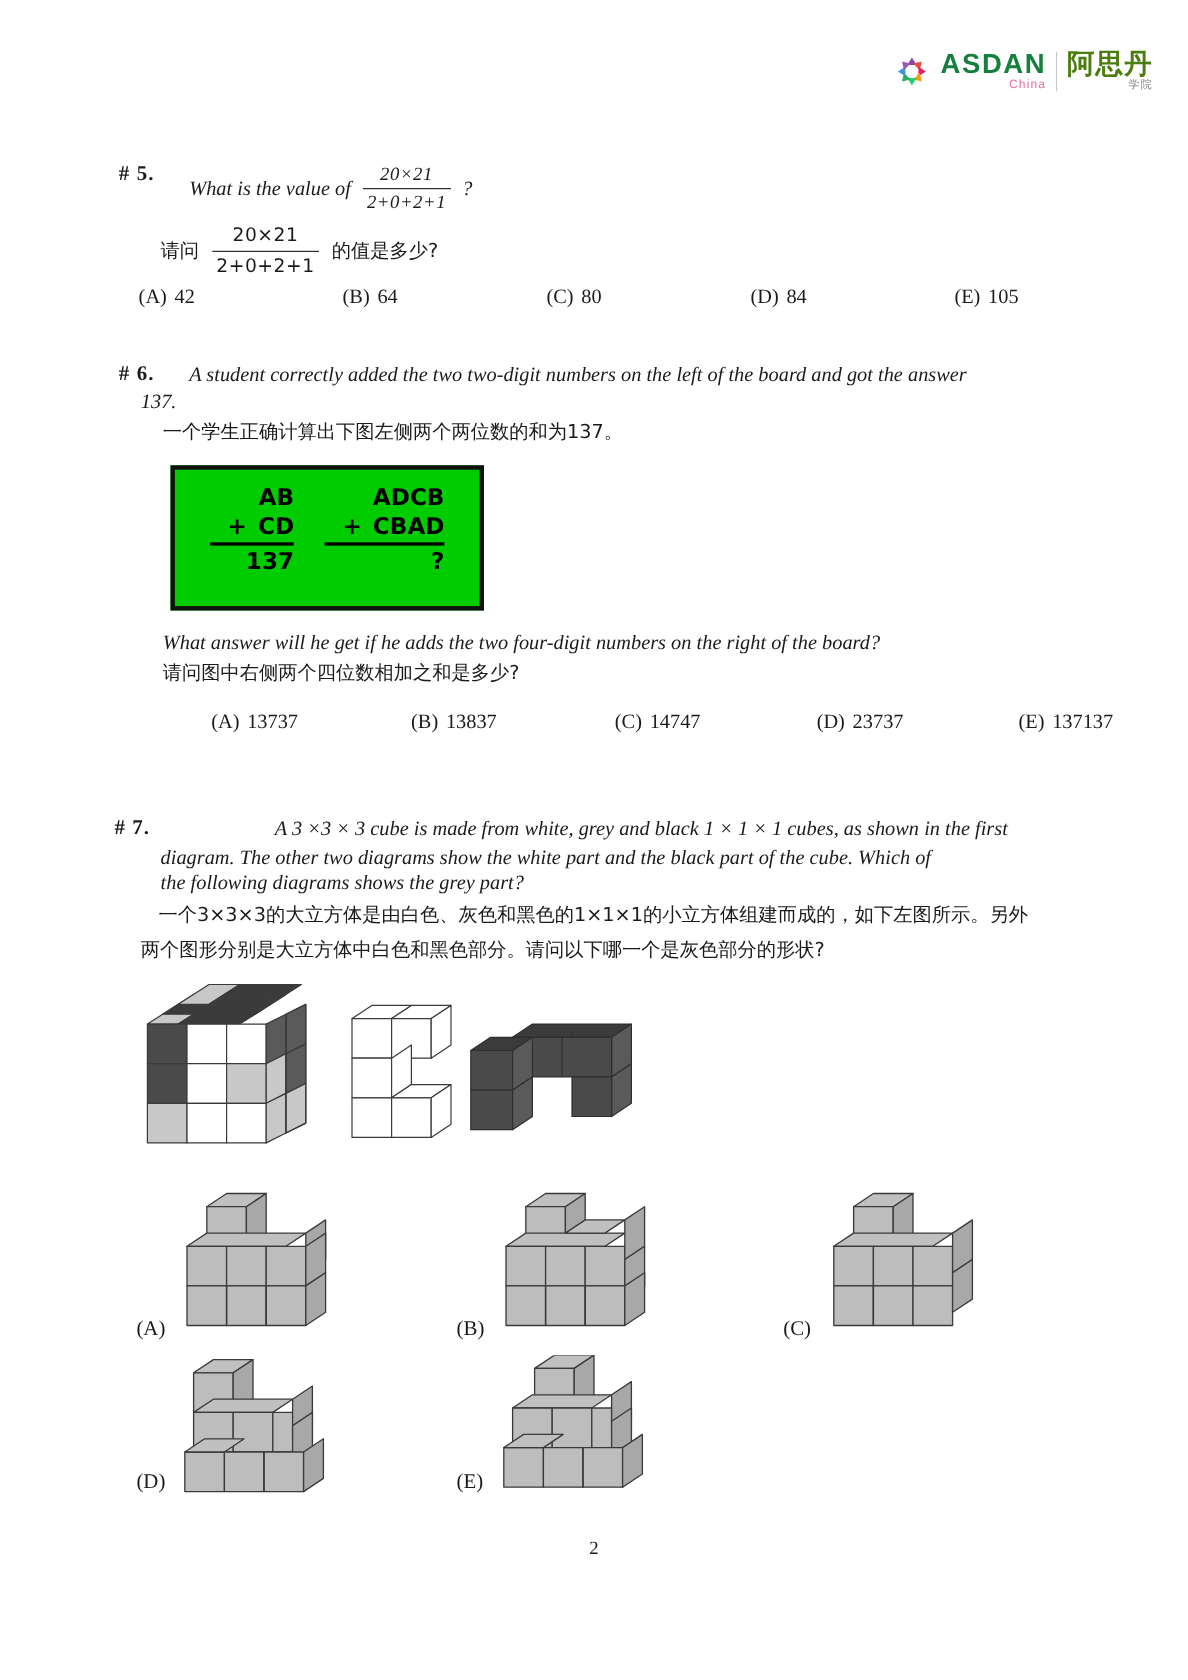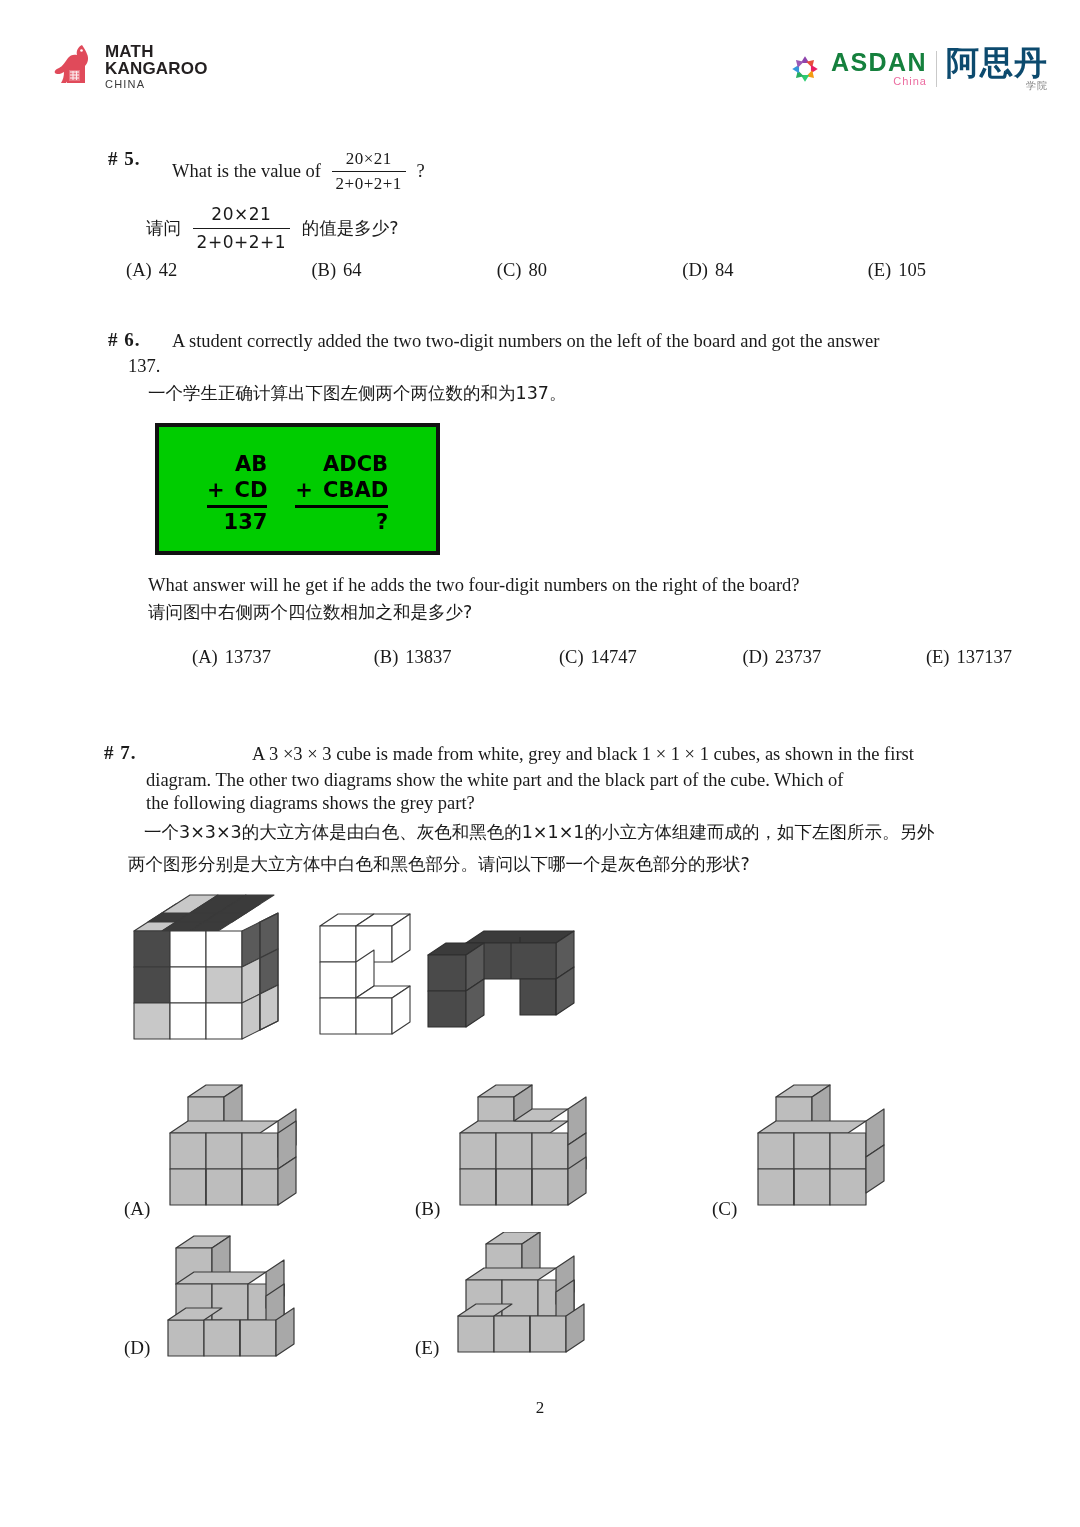--- a/index.html
+++ b/index.html
@@ -94,23 +94,23 @@
     width: 1px;
     height: 36px;
     background: #c9c9c9;
   }
   .asdan-cn {
     font-family: "Liberation Sans", sans-serif;
     line-height: 1;
     text-align: left;
   }
   .asdan-cn .cn1 {
-    font-size: 33px;
+    font-size: 25px;
     font-weight: 700;
-    color: #0c4a6e;
+    color: #4d7c0f;
     letter-spacing: 1px;
     display: block;
   }
   .asdan-cn .cn2 {
     font-size: 10px;
     color: #808080;
     letter-spacing: 1px;
     display: block;
     text-align: right;
     margin-top: 2px;
@@ -119,20 +119,21 @@
   
   .qblock { position: absolute; left: 0; right: 0; }
   .qnum {
     font-weight: bold;
     font-size: 19px;
     letter-spacing: 1px;
   }
   .qtext-en {
     font-size: 18.5px;
     line-height: 1.32;
+    font-style: italic;
   }
   .qtext-cn {
     font-family: "DejaVu Sans", "Liberation Sans", sans-serif;
     font-size: 17.5px;
     line-height: 1.45;
   }
 
   
   .frac {
     display: inline-block;
@@ -170,33 +171,33 @@
   .board {
     position: absolute;
     background: #00cc00;
     border: 4px solid #111111;
     box-sizing: border-box;
   }
   .board-inner {
     display: flex;
     justify-content: center;
     gap: 28px;
-    padding-top: 24px;
+    padding-top: 12px;
     font-family: "DejaVu Sans", "Liberation Sans", sans-serif;
     font-weight: bold;
     color: #000000;
   }
   .sum {
     display: inline-block;
     text-align: right;
     font-size: 21px;
     line-height: 1.25;
   }
   .sum .r1 { display: block; }
-  .sum .r2 { display: block; }
+  .sum .r2 { display: block; margin-left: 16px; }
   .sum .r3 {
     display: block;
     border-top: 3px solid #000;
     padding-top: 1px;
     margin-top: 1px;
   }
   .sum .plus { margin-right: 10px; }
 
   
   .pageno {
@@ -212,40 +213,20 @@
     position: absolute;
     font-size: 19px;
   }
   .cube-fig { position: absolute; }
 </style>
 </head>
 <body>
 
 <div class="header">
 
-  <div class="logo-left">
-    <svg class="kangaroo-mark" viewBox="0 0 46 48">
-      <path d="M30 3 C26 5 24 9 25 13 C22 12 18 13 16 16 C13 20 11 24 7 26 C4 27 2 29 3 31 C5 33 9 32 12 30 C12 34 11 38 9 41 L14 41 C17 37 19 33 20 29 C23 30 26 30 28 28 L28 41 L33 41 L33 24 C36 21 37 16 35 12 C34 9 32 6 30 3 Z" fill="#e04a5a"></path>
-      <circle cx="29.5" cy="8.5" r="1.3" fill="#ffffff"></circle>
-      <rect x="15" y="26" width="15" height="15" fill="#e04a5a"></rect>
-      <rect x="17" y="28" width="11" height="11" fill="#ffffff" opacity="0.25"></rect>
-      <g stroke="#ffffff" stroke-width="1.1" opacity="0.85">
-        <line x1="18" y1="30" x2="27" y2="30"></line>
-        <line x1="18" y1="33" x2="27" y2="33"></line>
-        <line x1="18" y1="36" x2="27" y2="36"></line>
-        <line x1="21" y1="29" x2="21" y2="38"></line>
-        <line x1="24.5" y1="29" x2="24.5" y2="38"></line>
-      </g>
-    </svg>
-    <div class="logo-left-text">
-      <span class="l1">MATH</span>
-      <span class="l2">KANGAROO</span>
-      <span class="l3">CHINA</span>
-    </div>
-  </div>
 
 
   <div class="logo-right">
     <svg class="asdan-petals" viewBox="0 0 40 40">
       <g transform="translate(20,20)">
         <g transform="rotate(0)">   
             <path d="M0 -15 L5 -7 L-5 -7 Z" fill="#8e44ad"></path>
           </g>
         <g transform="rotate(45)">  
             <path d="M0 -15 L5 -7 L-5 -7 Z" fill="#e74c3c"></path>

